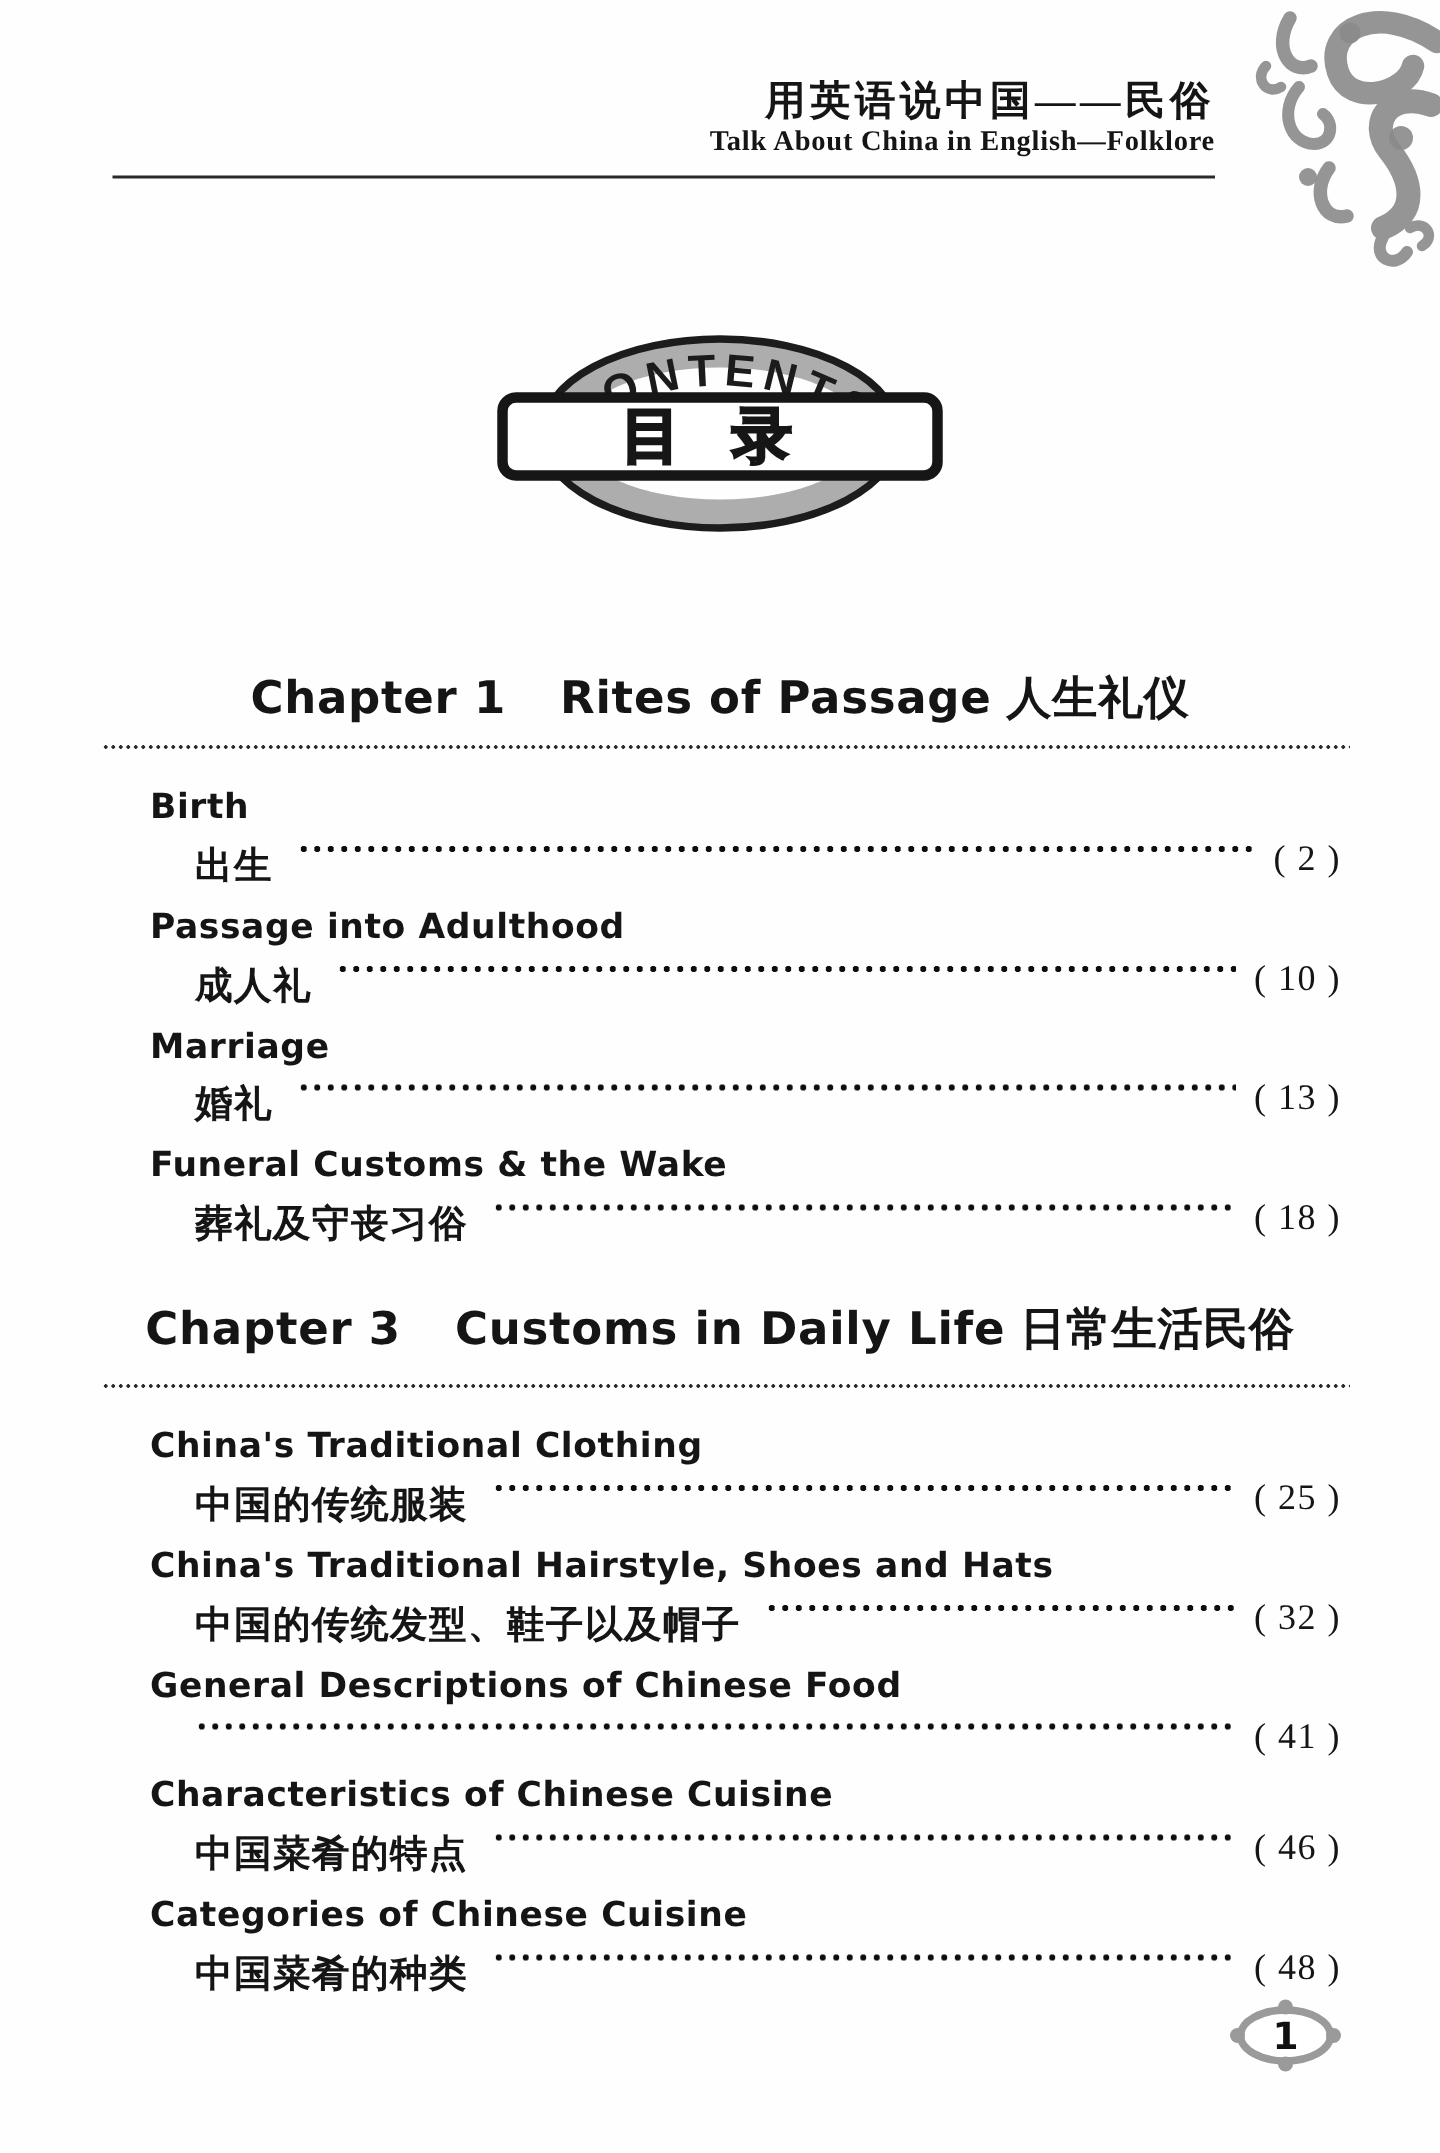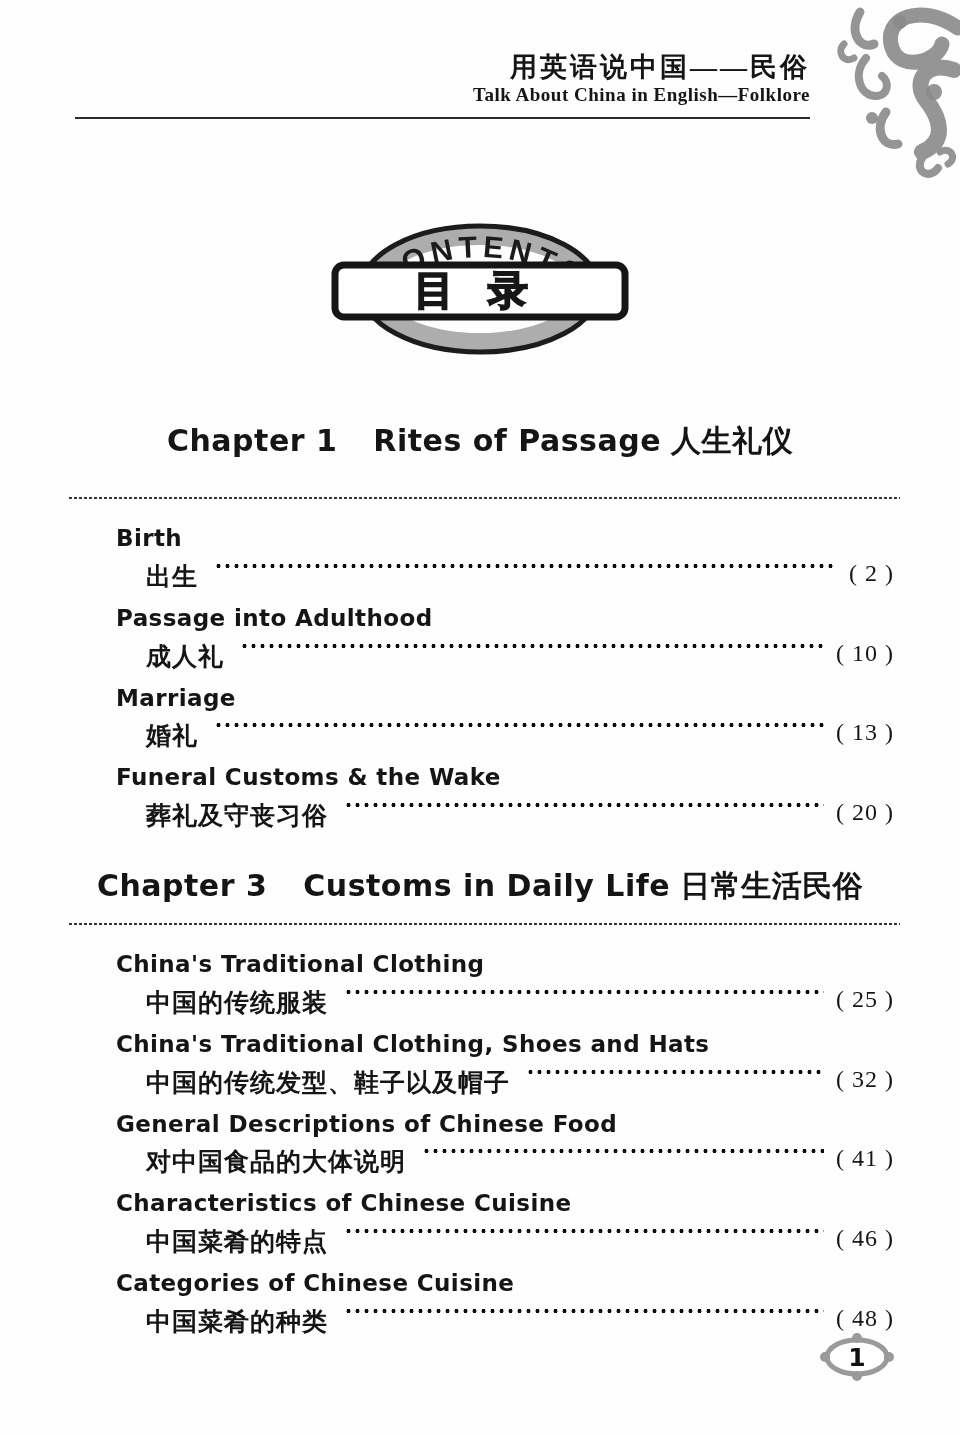--- a/index.html
+++ b/index.html
@@ -33,32 +33,32 @@
             width:300px; height:158px; }
 
   
   .chapter-title {
     position:absolute; left:0; width:100%;
     text-align:center; font-weight:bold; font-size:30px; letter-spacing:0.5px;
     white-space:nowrap;
   }
   .chapter-title .chap-label { margin-right:36px; }
   .chapter-title .chap-zh { margin-left:10px; }
-  #ch1-title { top:421px; }
+  #ch1-title { top:445px; }
   #ch2-title { top:866px; }
 
   .section-rule {
     position:absolute; left:68px; right:60px; height:4px;
     background-image:radial-gradient(circle, #2b2b2b 1.1px, transparent 1.35px);
     background-size:5px 4px; background-repeat:repeat-x; background-position:left center;
   }
   #ch1-rule { top:496px; }
   #ch2-rule { top:922px; }
 
-  .entries { position:absolute; left:116px; right:66px; }
+  .entries { position:absolute; left:100px; right:66px; }
   #ch1-entries { top:524px; }
   #ch2-entries { top:950px; }
 
   .entry { margin-bottom:11px; }
   .entry-en {
     font-size:23px; font-weight:bold; letter-spacing:0.4px; line-height:1.25;
   }
   .entry-zh-line { display:flex; padding-left:30px; margin-top:7px; }
   .entry-zh { font-size:25px; font-weight:bold; letter-spacing:1px;
               margin-right:16px; white-space:nowrap; }
@@ -145,51 +145,50 @@
         <span class="entry-zh">婚礼</span>
         <span class="leader"></span>
         <span class="entry-page">( 13 )</span>
       </div>
     </div>
     <div class="entry">
       <div class="entry-en">Funeral Customs &amp; the Wake</div>
       <div class="entry-zh-line">
         <span class="entry-zh">葬礼及守丧习俗</span>
         <span class="leader"></span>
-        <span class="entry-page">( 20 )</span>
+        <span class="entry-page">( 18 )</span>
       </div>
     </div>
   </div>
 
   <div class="chapter-title" id="ch2-title">
     <span class="chap-label">Chapter 3</span><span>Customs in Daily Life</span><span class="chap-zh">日常生活民俗</span>
   </div>
   <div class="section-rule" id="ch2-rule"></div>
 
   <div class="entries" id="ch2-entries">
     <div class="entry">
       <div class="entry-en">China's Traditional Clothing</div>
       <div class="entry-zh-line">
         <span class="entry-zh">中国的传统服装</span>
         <span class="leader"></span>
         <span class="entry-page">( 25 )</span>
       </div>
     </div>
     <div class="entry">
-      <div class="entry-en">China's Traditional Clothing, Shoes and Hats</div>
+      <div class="entry-en">China's Traditional Hairstyle, Shoes and Hats</div>
       <div class="entry-zh-line">
         <span class="entry-zh">中国的传统发型、鞋子以及帽子</span>
         <span class="leader"></span>
         <span class="entry-page">( 32 )</span>
       </div>
     </div>
     <div class="entry">
       <div class="entry-en">General Descriptions of Chinese Food</div>
       <div class="entry-zh-line">
-        <span class="entry-zh">对中国食品的大体说明</span>
         <span class="leader"></span>
         <span class="entry-page">( 41 )</span>
       </div>
     </div>
     <div class="entry">
       <div class="entry-en">Characteristics of Chinese Cuisine</div>
       <div class="entry-zh-line">
         <span class="entry-zh">中国菜肴的特点</span>
         <span class="leader"></span>
         <span class="entry-page">( 46 )</span>

